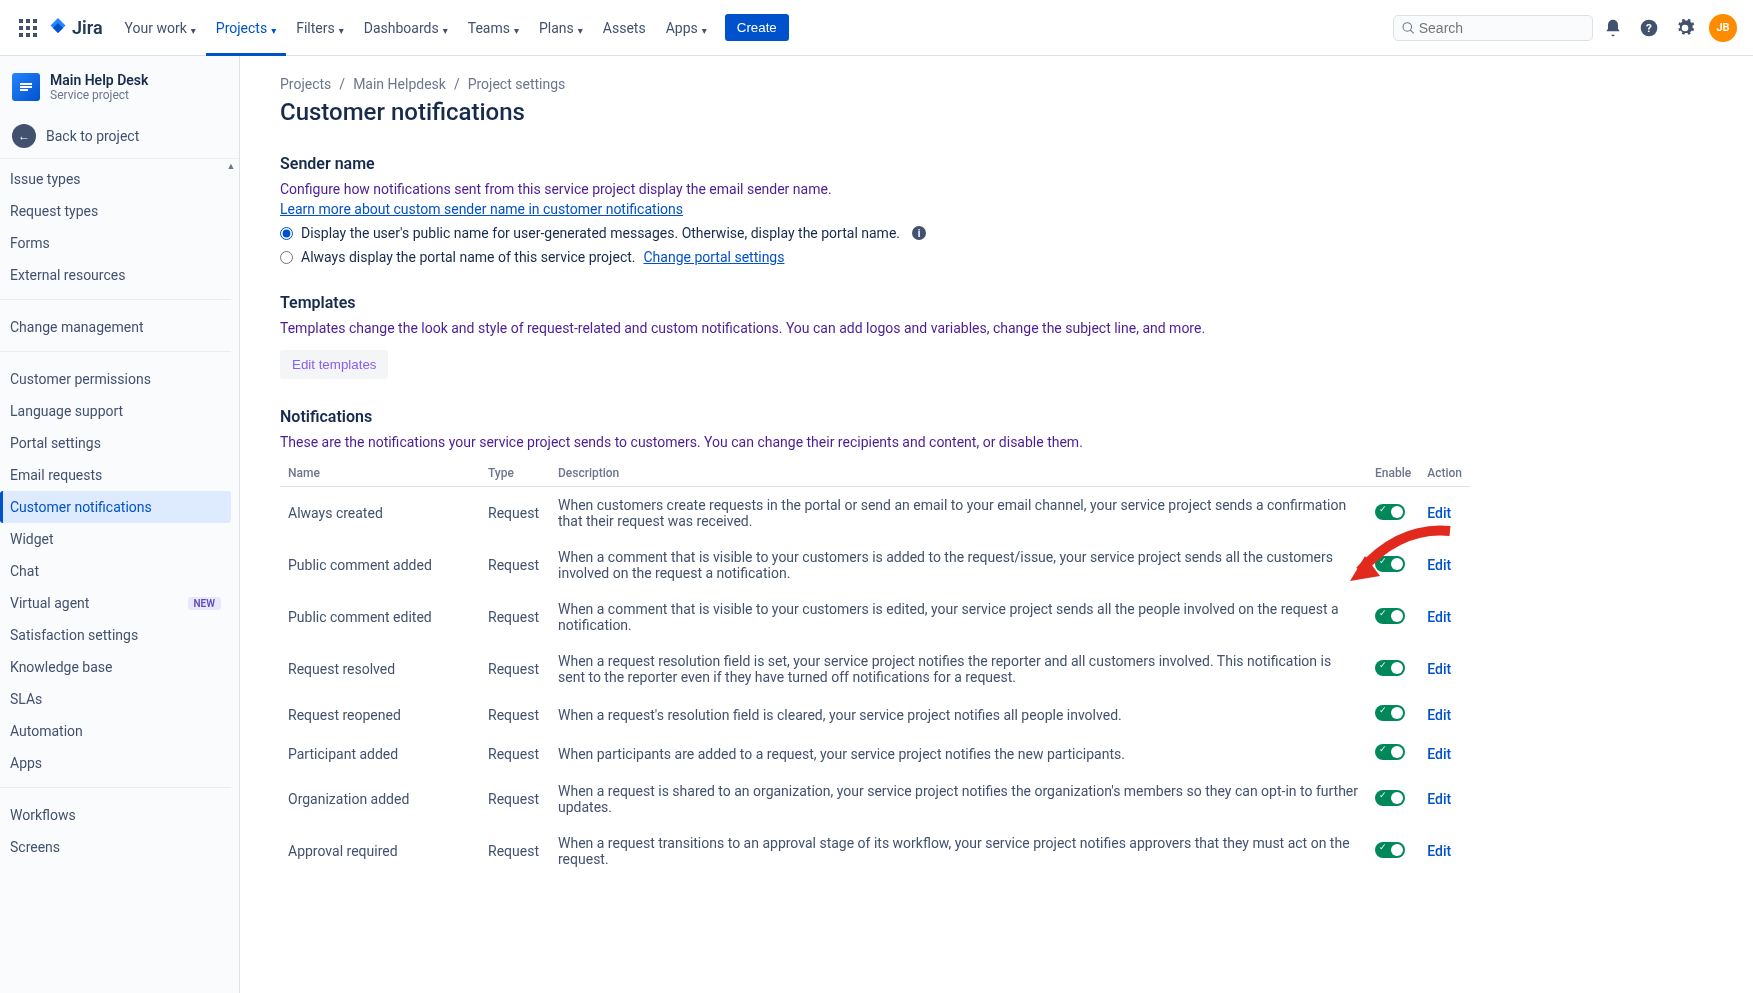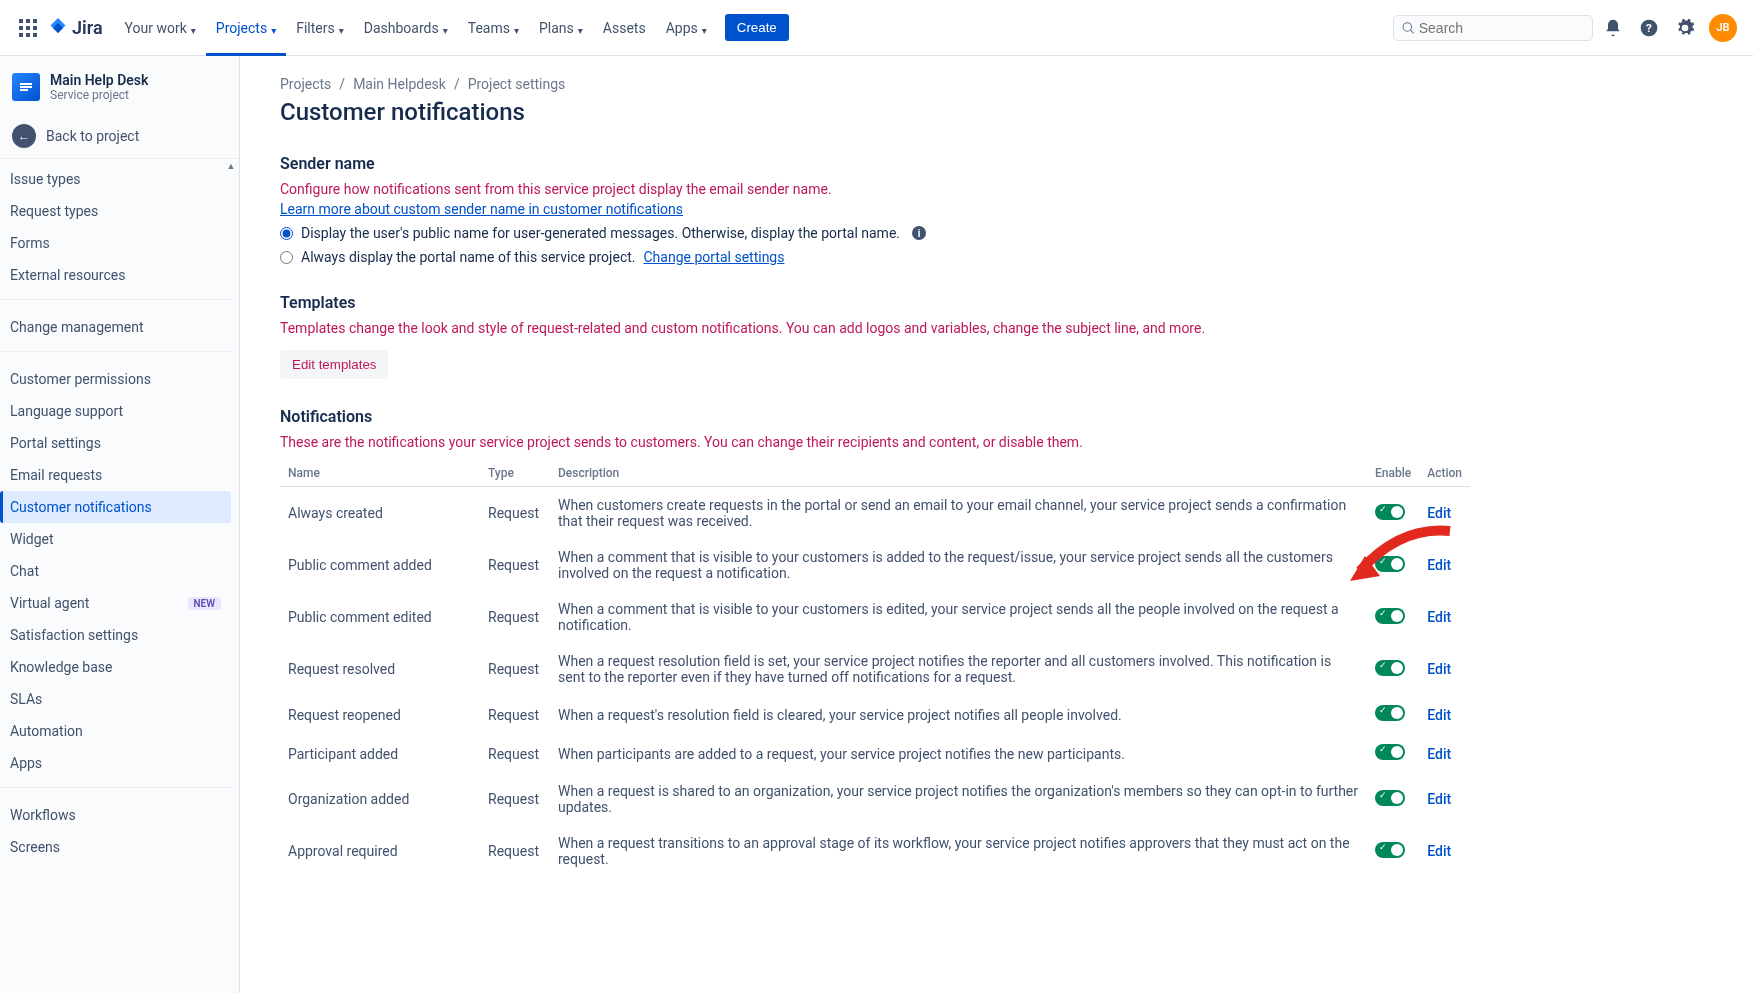--- a/index.html
+++ b/index.html
@@ -33,26 +33,26 @@
 .sb-group-gap { height: 12px; border-top: 1px solid #eaecef; margin-top: 8px; padding-top: 4px; }
 .badge-new { background: #EAE6FF; color: #5E4DB2; font-size: 10px; padding: 1px 6px; border-radius: 3px; font-weight: 600; }
 .scroll-arrow { position: absolute; right: 2px; width: 12px; text-align: center; font-size: 9px; color: #6B778C; cursor: pointer; }
 .scroll-arrow.up { top: 2px; }
 .content { flex: 1; padding: 20px 40px; overflow-y: auto; position: relative; max-width: 1270px; }
 .breadcrumb { color: #6B778C; font-size: 14px; display: flex; gap: 8px; align-items: center; }
 .breadcrumb a { color: #6B778C; text-decoration: none; cursor: pointer; }
 h1 { font-size: 24px; font-weight: 500; margin: 6px 0 28px; }
 h3 { font-size: 16px; font-weight: 600; margin-bottom: 8px; }
 .section { margin-bottom: 28px; }
-.desc { color: #be185d; margin-bottom: 4px; }
+.desc { color: #4c1d95; margin-bottom: 4px; }
 .link { color: #0052CC; text-decoration: underline; cursor: pointer; }
 .radio-row { display: flex; align-items: center; gap: 8px; margin-top: 8px; }
 .radio-row input[type=radio] { accent-color: #0052CC; }
 .info-icon { width: 14px; height: 14px; border-radius: 50%; background: #42526E; color: #fff; display: inline-flex; align-items: center; justify-content: center; font-size: 10px; font-weight: bold; margin-left: 4px; }
-.edit-tmpl-btn { background: #f4f5f7; border: none; padding: 7px 12px; border-radius: 3px; cursor: pointer; color: #be185d; font-weight: 500; margin-top: 10px; }
+.edit-tmpl-btn { background: #f4f5f7; border: none; padding: 7px 12px; border-radius: 3px; cursor: pointer; color: #8b5cf6; font-weight: 500; margin-top: 10px; }
 .notif-table { width: 100%; border-collapse: collapse; margin-top: 10px; }
 .notif-table th { text-align: left; font-weight: 500; font-size: 12px; color: #6B778C; padding: 6px 8px; border-bottom: 1px solid #dfe1e6; }
 .notif-table td { padding: 10px 8px; vertical-align: middle; color: #42526E; }
 .col-name { width: 200px; }
 .col-type { width: 70px; }
 .col-enable { width: 50px; text-align: left; }
 .col-action { width: 50px; }
 .toggle { width: 30px; height: 16px; background: #00875A; border-radius: 10px; position: relative; cursor: pointer; display: inline-block; }
 .toggle::after { content: ""; position: absolute; right: 2px; top: 2px; width: 12px; height: 12px; background: #fff; border-radius: 50%; }
 .toggle::before { content: "✓"; position: absolute; left: 4px; top: 0px; font-size: 9px; color: #fff; }

